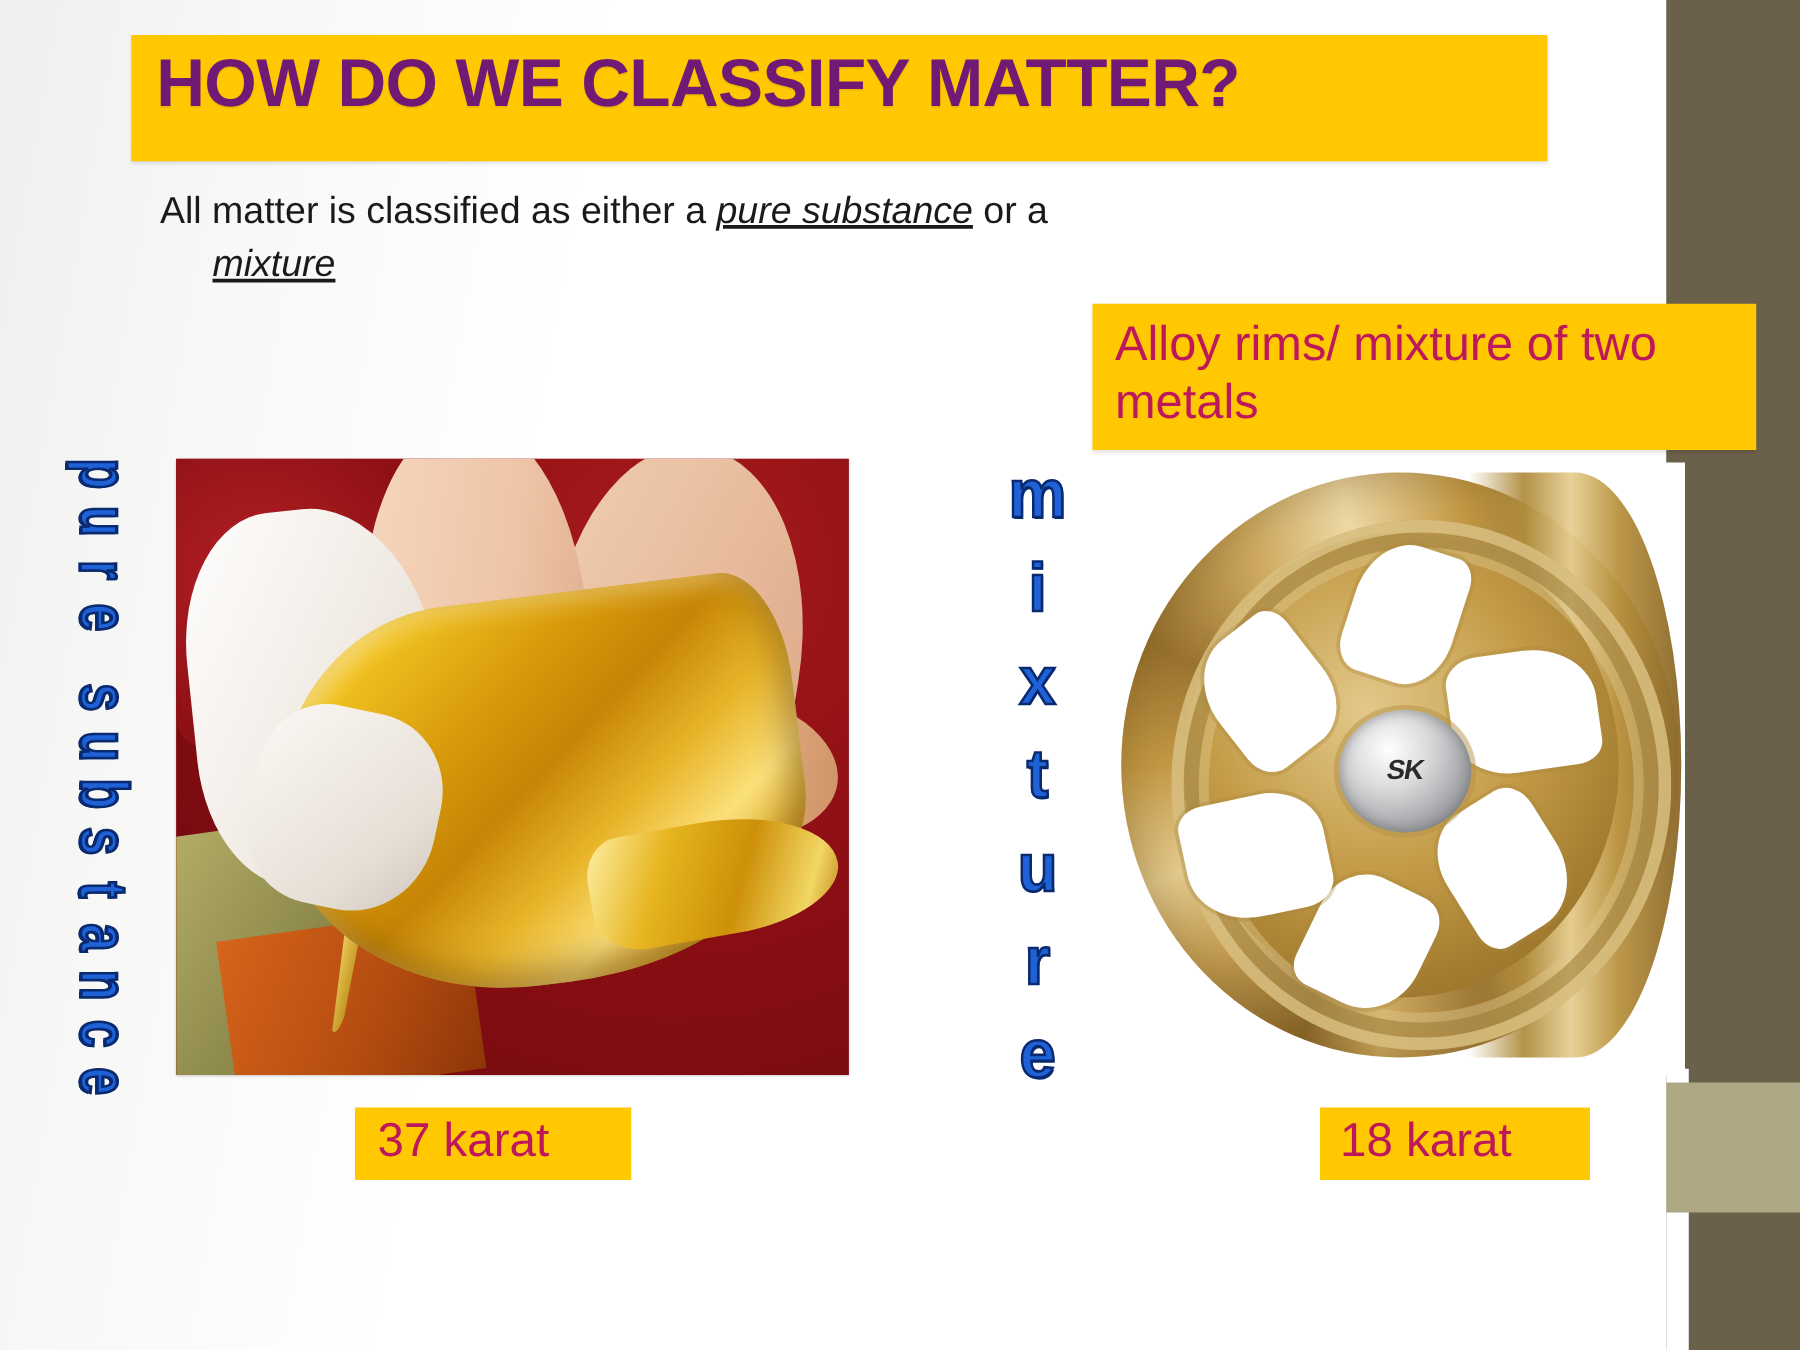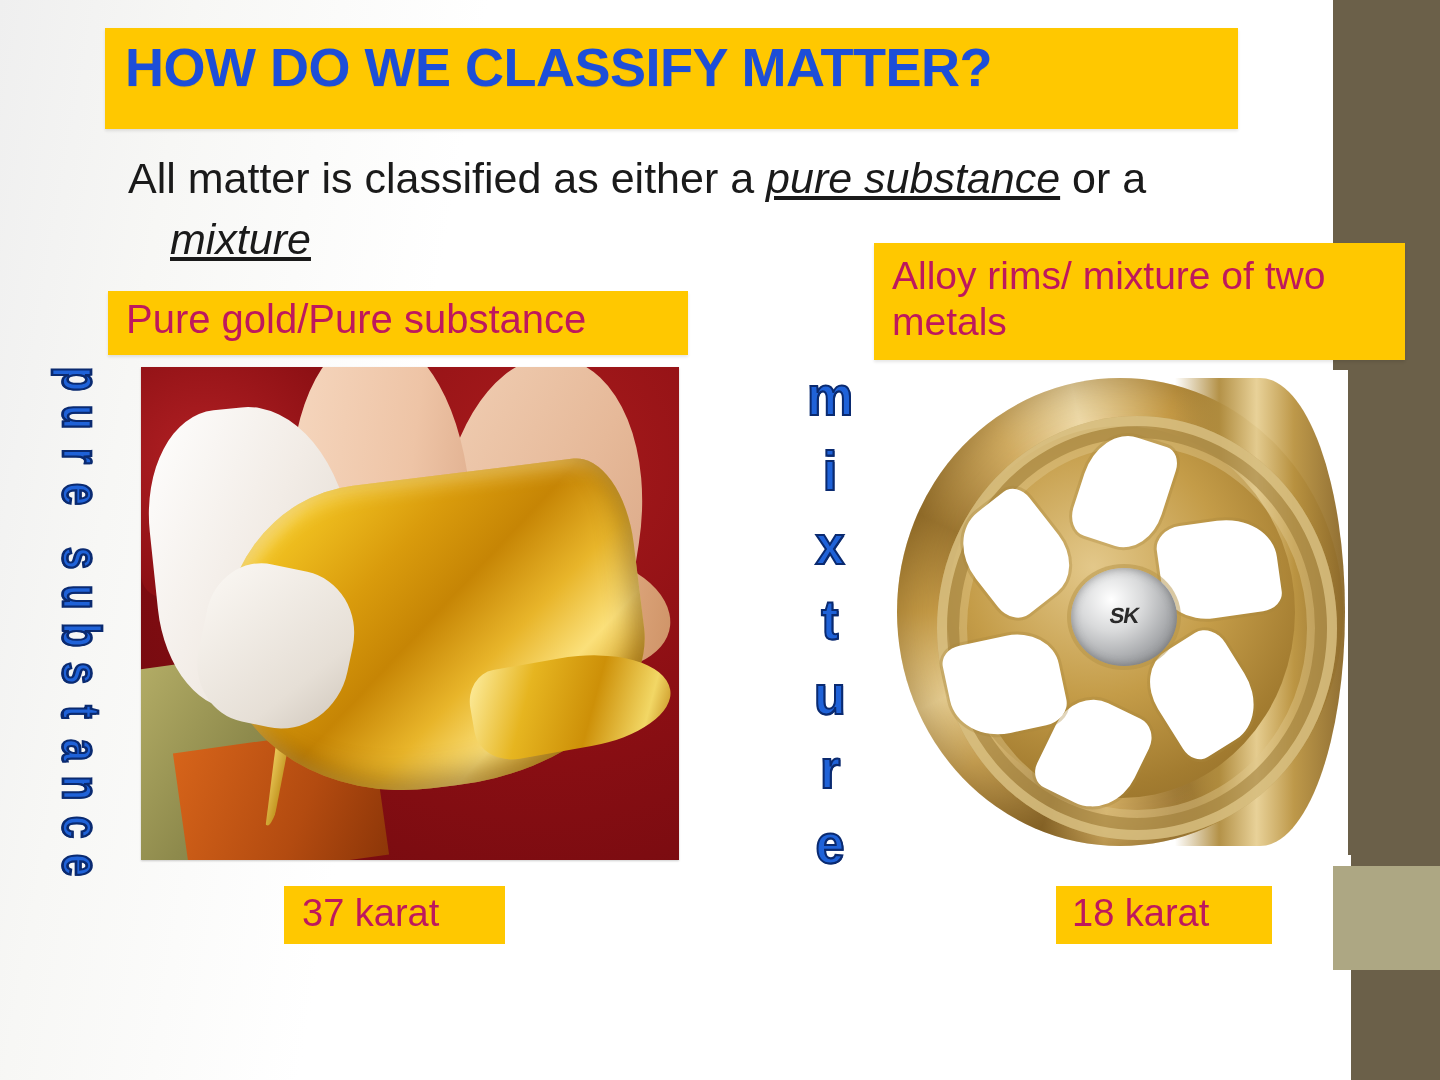--- a/index.html
+++ b/index.html
@@ -33,31 +33,31 @@
   }
 
   
   #title-banner{
     position:absolute;left:105px;top:28px;width:1133px;height:101px;
     background:#FFC800;
     box-shadow:0 2px 3px rgba(0,0,0,.10);
   }
   #title-text{
     position:absolute;left:20px;top:8px;
-    font-size:54px;font-weight:bold;color:#1d4ed8;
+    font-size:54px;font-weight:bold;color:#701a75;
     letter-spacing:-0.5px;
     font-family:"Liberation Sans", sans-serif;
     white-space:nowrap;
     text-shadow:0 1px 1px rgba(0,0,0,.07);
   }
 
   
   #subtitle{
     position:absolute;left:128px;top:148px;width:1140px;
-    font-size:43px;color:#1a1a1a;line-height:1.42;
+    font-size:30px;color:#1a1a1a;line-height:1.42;
     font-family:"Liberation Sans", sans-serif;
   }
   #subtitle .em{
     font-style:italic;text-decoration:underline;
   }
   #subtitle .line2{display:block;margin-left:42px;font-style:italic;}
 
   
   .yellow-label{
     position:absolute;background:#FFC800;color:#be185d;
@@ -333,18 +333,17 @@
     <div class="window w1"></div>
     <div class="window w2"></div>
     <div class="window w3"></div>
     <div class="window w4"></div>
     <div class="window w5"></div>
     <div class="window w6"></div>
     <div class="hub"></div>
     <div class="hub-logo">SK</div>
   </div>
 
-  <div class="yellow-label" id="label-pure-gold">Pure gold/Pure substance</div>
   <div class="yellow-label" id="label-alloy-rims">Alloy rims/ mixture of two metals</div>
   <div class="yellow-label" id="label-24-karat">37 karat</div>
   <div class="yellow-label" id="label-18-karat">18 karat</div>
 
 </div>
 
 </body></html>

